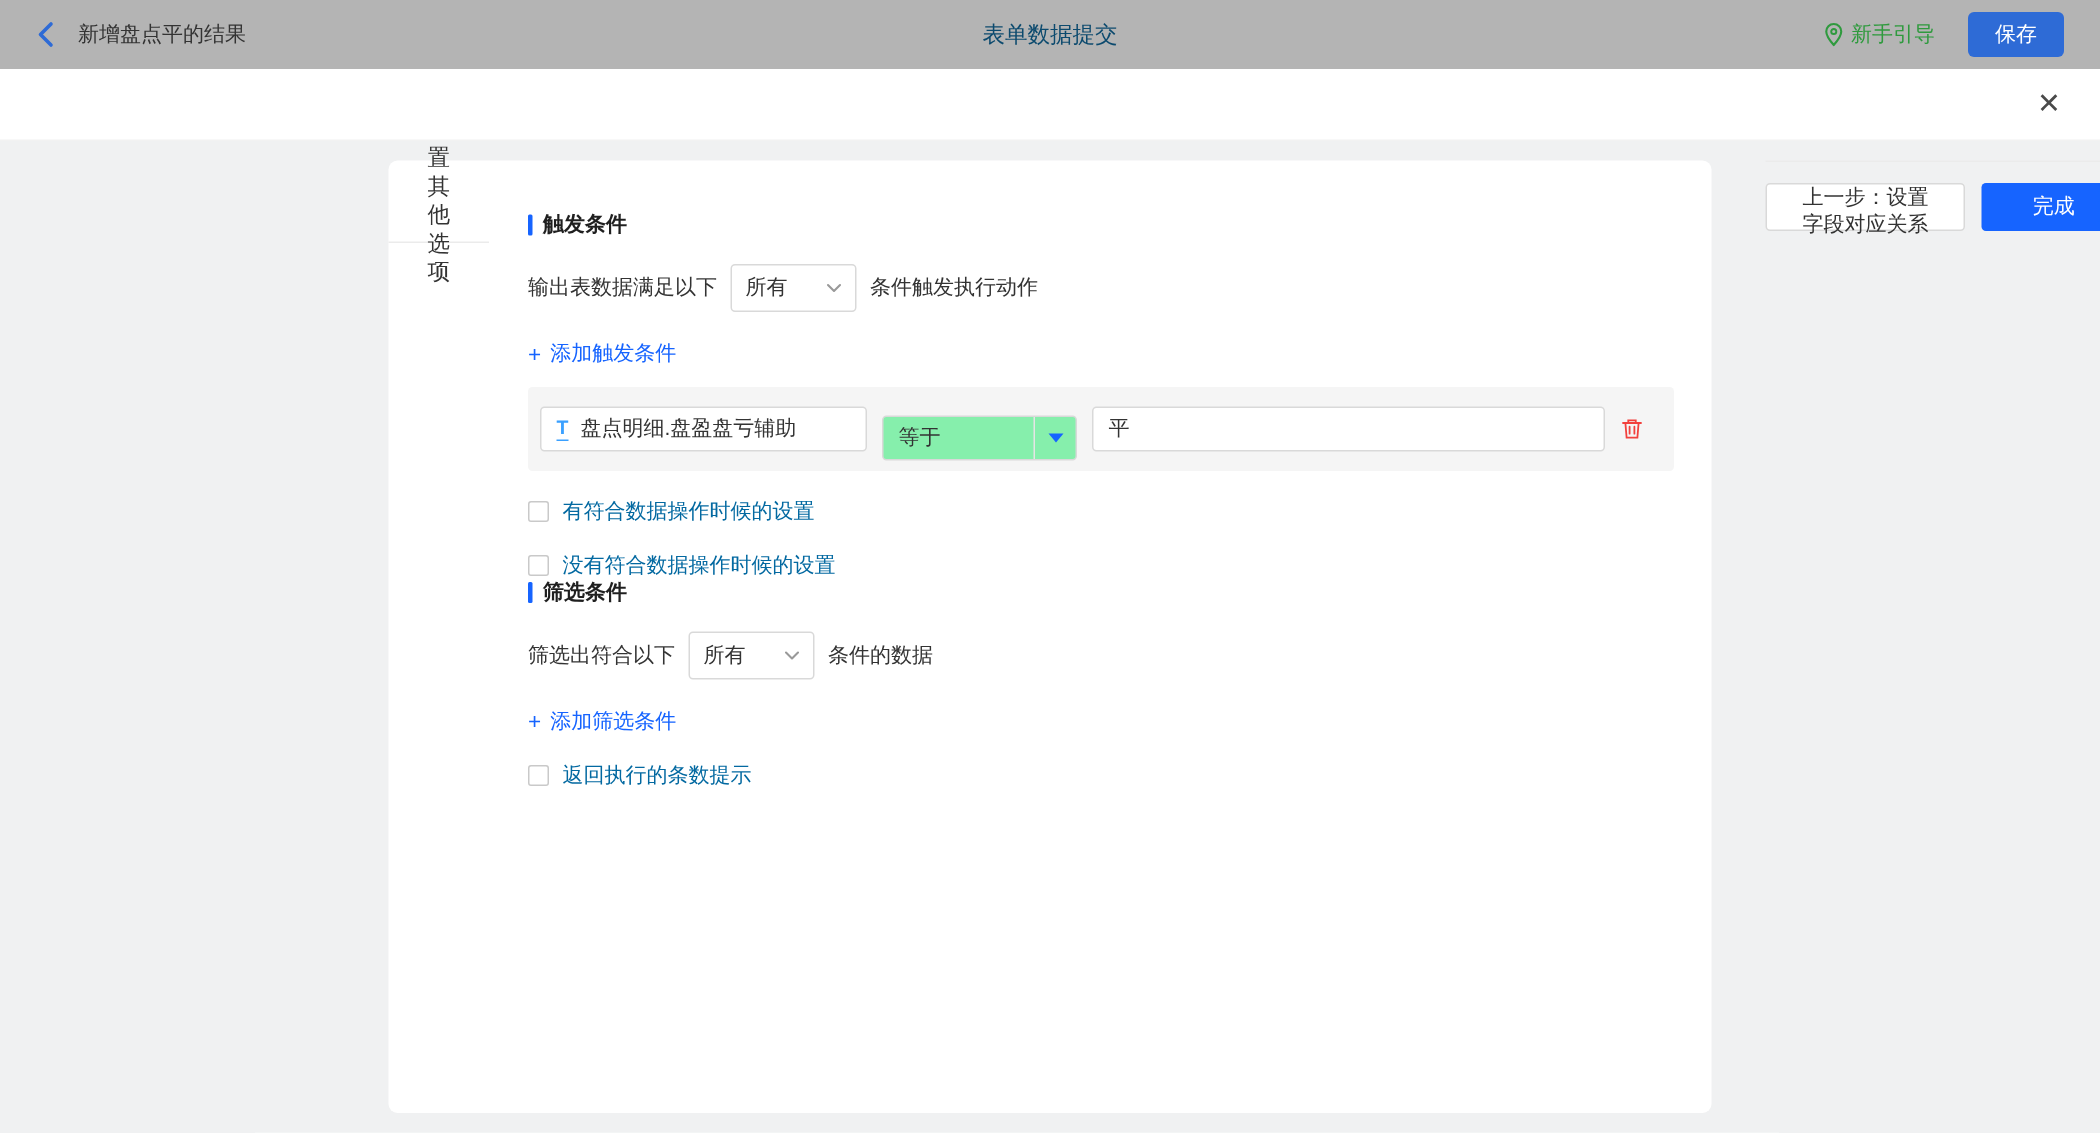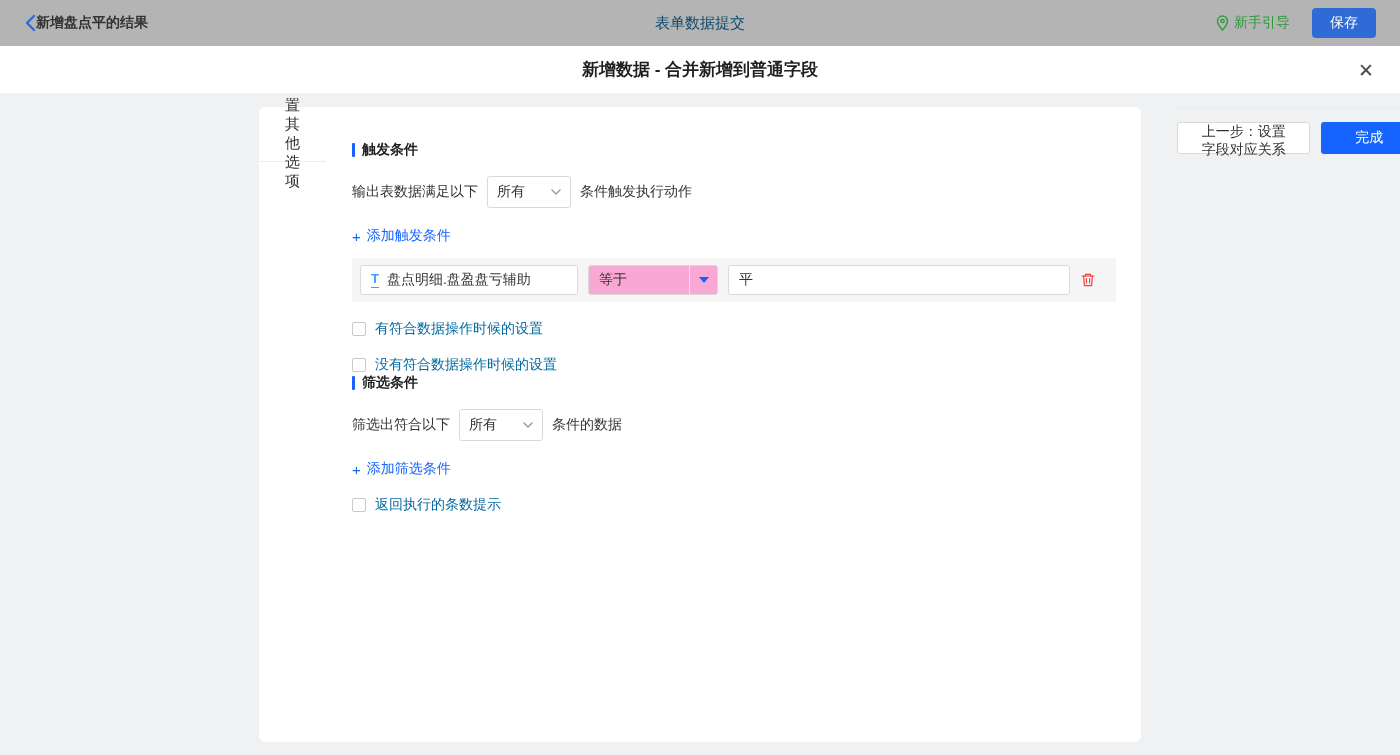--- a/index.html
+++ b/index.html
@@ -1,20 +1,20 @@
 <!DOCTYPE html>
 <html><head>
 <meta charset="utf-8">
 <style>
   * { margin:0; padding:0; box-sizing:border-box; }
   html,body { width:1400px; height:755px; font-family:"Liberation Sans","DejaVu Sans",sans-serif; font-size:14px; color:#333; background:#f0f1f2; overflow:hidden; }
 
   
   .topbar { height:46px; background:#b4b4b4; display:flex; align-items:center; padding:0 24px; position:relative; }
-  .topbar-left { display:flex; align-items:center; gap:0;font-weight:bold; }
+  .topbar-left { display:flex; align-items:center; gap:16px; }
   .back-chevron { display:flex; align-items:center; cursor:pointer; }
   .topbar-title { position:absolute; left:50%; transform:translateX(-50%); color:#0c4a6e; font-size:15px; }
   .topbar-right { margin-left:auto; display:flex; align-items:center; gap:22px; }
   .guide { display:flex; align-items:center; gap:5px; color:#2f9a3e; font-size:14px; cursor:pointer; }
   .save-btn { background:#2e6bd6; color:#fff; border:none; border-radius:4px; height:30px; padding:0 18px; font-size:14px; cursor:pointer; }
 
   
   .dialog-titlebar { height:48px; background:#fff; display:flex; align-items:center; justify-content:center; position:relative; border-bottom:1px solid #f2f2f2; }
   .dialog-title { font-size:17px; font-weight:600; color:#1f1f1f; }
   .dialog-close { position:absolute; right:26px; top:50%; transform:translateY(-50%); font-size:19px; color:#4a4a4a; cursor:pointer; line-height:1; }
@@ -31,21 +31,21 @@
   .inline-row { display:flex; align-items:center; gap:9px; margin-top:17px; color:#333; }
   .mini-select { display:flex; align-items:center; gap:26px; border:1px solid #d9d9d9; border-radius:3px; height:32px; padding:0 9px; background:#fff; cursor:pointer; }
   .chev { display:flex; align-items:center; }
 
   .add-link { display:flex; align-items:center; gap:6px; color:#1664ff; margin-top:19px; cursor:pointer; width:max-content; }
   .add-link .plus { font-size:15px; }
 
   .cond-row { margin-top:13px; background:#f5f5f5; border-radius:3px; padding:7px 8px; display:flex; align-items:center; gap:10px; }
   .field-box { width:218px; height:30px; background:#fff; border:1px solid #d9d9d9; border-radius:3px; display:flex; align-items:center; gap:8px; padding:0 10px; cursor:pointer; }
   .field-type-icon { color:#3aa0ff; font-weight:700; font-size:13px; border-bottom:1px solid #3aa0ff; line-height:1.1; }
-  .op-box { width:130px; height:30px; background:#f9a8d4; border:1px solid #d9d9d9; border-radius:3px; display:flex; align-items:center; padding:0 0 0 10px; cursor:pointer; }
+  .op-box { width:130px; height:30px; background:#86efac; border:1px solid #d9d9d9; border-radius:3px; display:flex; align-items:center; padding:0 0 0 10px; cursor:pointer;margin-top:12px; }
   .op-label { flex:1; }
   .op-caret-zone { width:28px; align-self:stretch; border-left:1px solid #e5e5e5; display:flex; align-items:center; justify-content:center; }
   .tri-down { width:0; height:0; border-left:5px solid transparent; border-right:5px solid transparent; border-top:6px solid #1664ff; }
   .value-input { width:342px; height:30px; border:1px solid #d9d9d9; border-radius:3px; padding:0 10px; font-size:14px; color:#333; font-family:inherit; outline:none; }
   .trash { margin-left:auto; margin-right:12px; display:flex; align-items:center; cursor:pointer; }
 
   .checkbox-row { display:flex; align-items:center; gap:9px; margin-top:18px; color:#0369a1; cursor:default; }
   .checkbox { width:14px; height:14px; border:1px solid #c9c9c9; border-radius:2px; background:#fff; cursor:pointer; flex:none; }
 
   .section-gap { }
@@ -75,21 +75,20 @@
             <circle cx="6.5" cy="6" r="1.7" fill="none" stroke="#2f9a3e" stroke-width="1.3"></circle>
           </svg>
       </span>
       <span>新手引导</span>
     </span>
     <button class="save-btn">保存</button>
   </div>
 </div>
 
 <div class="dialog-titlebar">
-  <span class="dialog-title">新增数据 - 合并新增到普通字段</span>
   <span class="dialog-close">✕</span>
 </div>
 
 <div class="page-body">
   <div class="card">
 
     <div class="card-header">设置其他选项</div>
 
     <div class="card-body">
 

